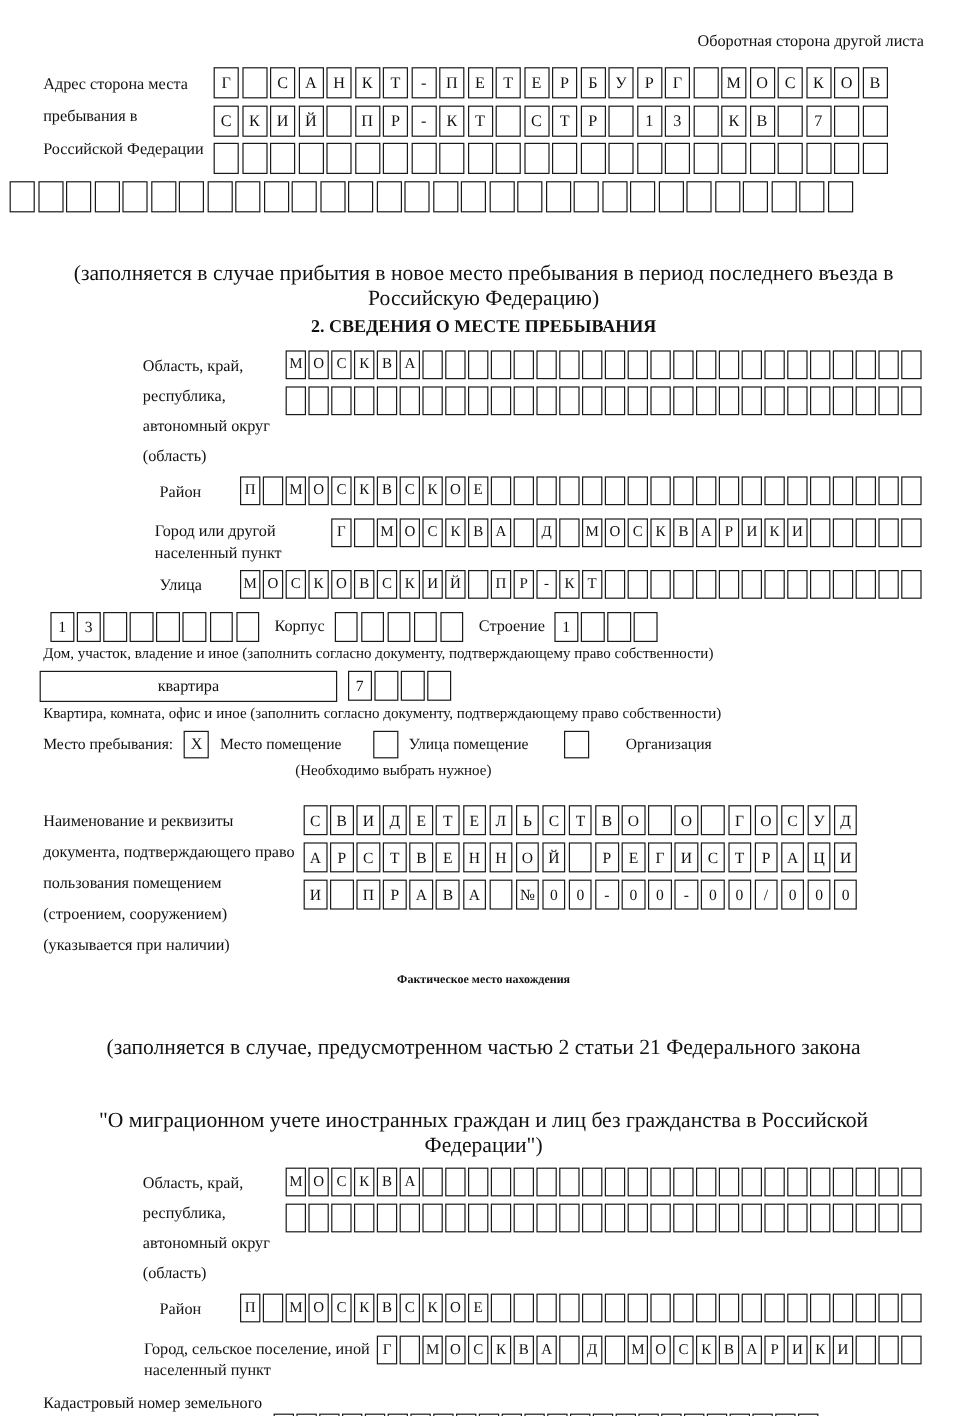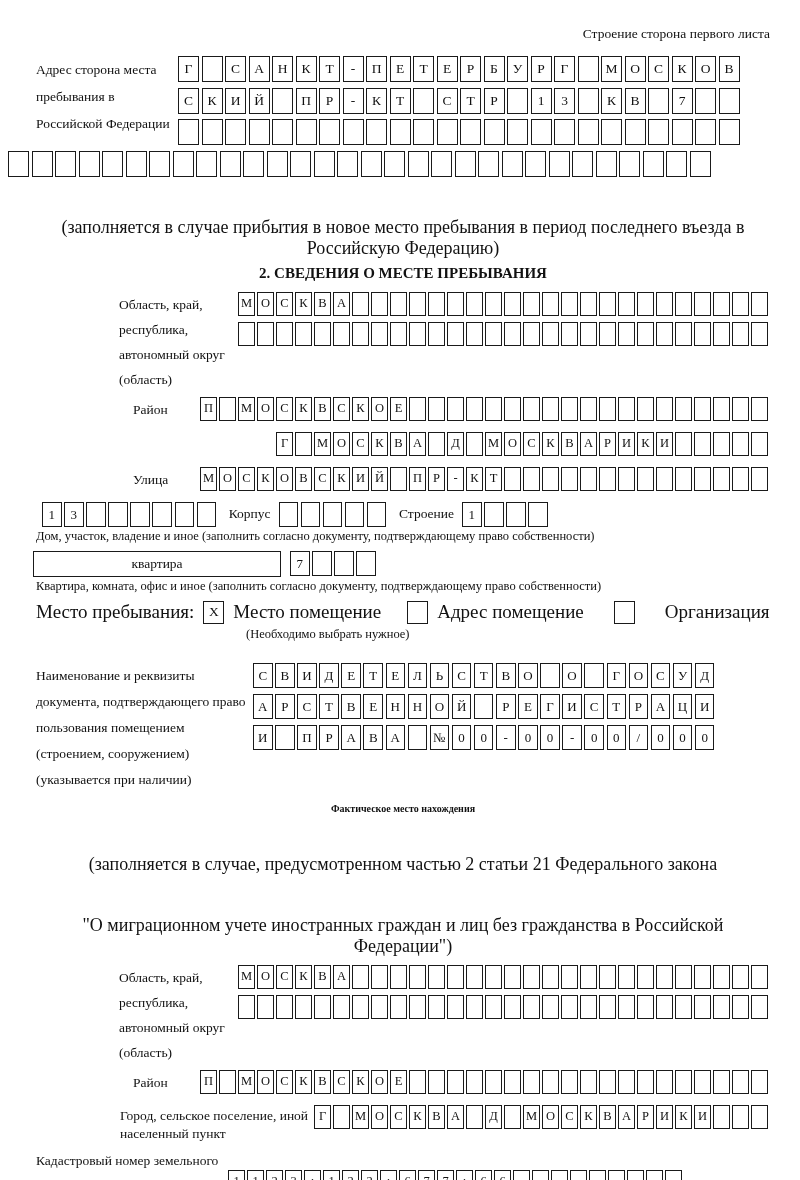--- a/index.html
+++ b/index.html
@@ -51,30 +51,30 @@
   }
   .house-line { display: flex; align-items: center; margin-left: -3px; margin-bottom: 2px; }
   .inline-lbl { font-size: 13.5px; padding: 0 8px 0 10px; }
 
   .stay-line { display: flex; align-items: center; margin-bottom: 3px; }
   .checkbox {
     width: 21px; height: 23px; border: 1.6px solid #1a1a1a; background: #fff;
     display: flex; align-items: center; justify-content: center;
     font-size: 13.5px; flex: 0 0 auto;
   }
-  .stay-line .opt-label { font-size: 19px; text-align: center; }
+  .stay-line .opt-label { font-size: 13px; text-align: center; }
   .gap8 { width: 9px; } .gap26 { width: 26px; } .gap30 { width: 30px; }
 
   .stamp-wrap { margin-left: 363px; margin-top: 8px; }
   .stamp-box { width: 368px; height: 172px; border: 1.8px solid #1a1a1a; background: #fff; }
 </style>
 </head>
 <body>
 
-<div class="top-note">Строение сторона первого листа</div>
+<div class="top-note">Оборотная сторона другой листа</div>
 
 <div class="flexfield">
   <div class="lbl sec1-label">Адрес сторона места пребывания в Российской Федерации</div>
   <div class="sec1-rows">
     <div class="cellrow">
         <div class="cell">Г</div>
         <div class="cell"></div>
         <div class="cell">С</div>
         <div class="cell">А</div>
         <div class="cell">Н</div>
@@ -284,20 +284,21 @@
       <div class="cell"></div>
       <div class="cell"></div>
       <div class="cell"></div>
       <div class="cell"></div>
       <div class="cell"></div>
       <div class="cell"></div>
     </div>
 </div>
 
 <div class="flexfield rowgap">
+  <div class="lbl lab-city2">Город или другой населенный пункт</div>
   <div class="cellrow s">
       <div class="cell">Г</div>
       <div class="cell"></div>
       <div class="cell">М</div>
       <div class="cell">О</div>
       <div class="cell">С</div>
       <div class="cell">К</div>
       <div class="cell">В</div>
       <div class="cell">А</div>
       <div class="cell"></div>
@@ -401,21 +402,21 @@
 
 <div class="stay-line">
   <span class="opt-label">Место пребывания:</span>
   <div class="gap8"></div>
   <div class="checkbox">X</div>
   <div class="gap8"></div>
   <span class="opt-label">Место помещение</span>
   <div class="gap26"></div>
   <div class="checkbox"></div>
   <div class="gap8"></div>
-  <span class="opt-label">Адрес помещение</span>
+  <span class="opt-label">Улица помещение</span>
   <div class="gap30"></div>
   <div class="checkbox"></div>
   <div class="gap30"></div>
   <span class="opt-label">Организация</span>
 </div>
 <div class="note-left" style="margin-left:210px;">(Необходимо выбрать нужное)</div>
 
 <div class="flexfield" style="margin-top:21px;">
   <div class="lbl lab-doc">Наименование и реквизиты документа, подтверждающего право пользования помещением (строением, сооружением) (указывается при наличии)</div>
   <div>

